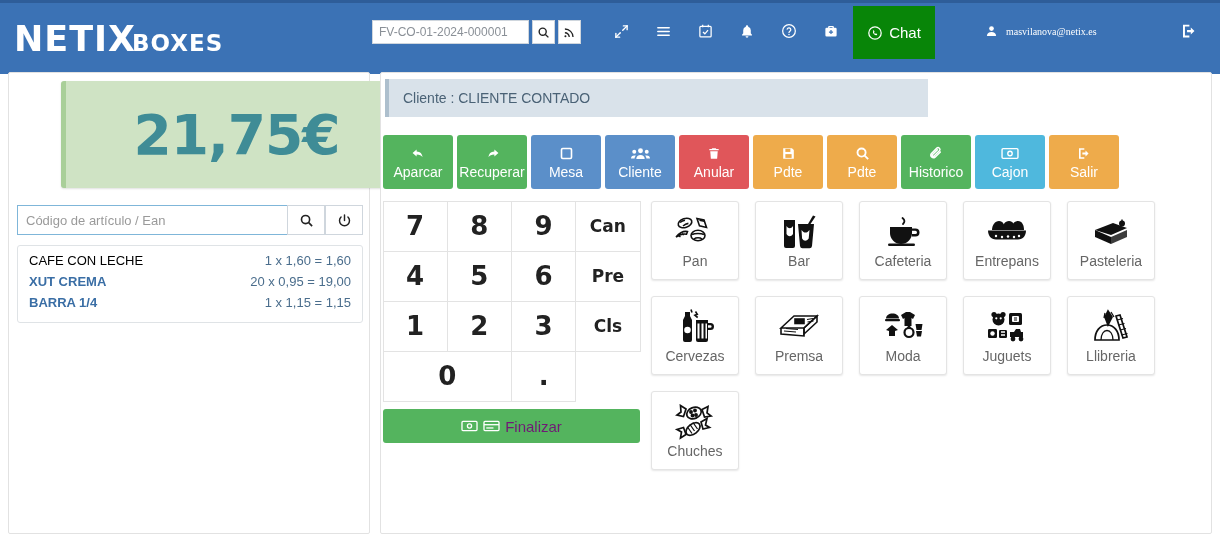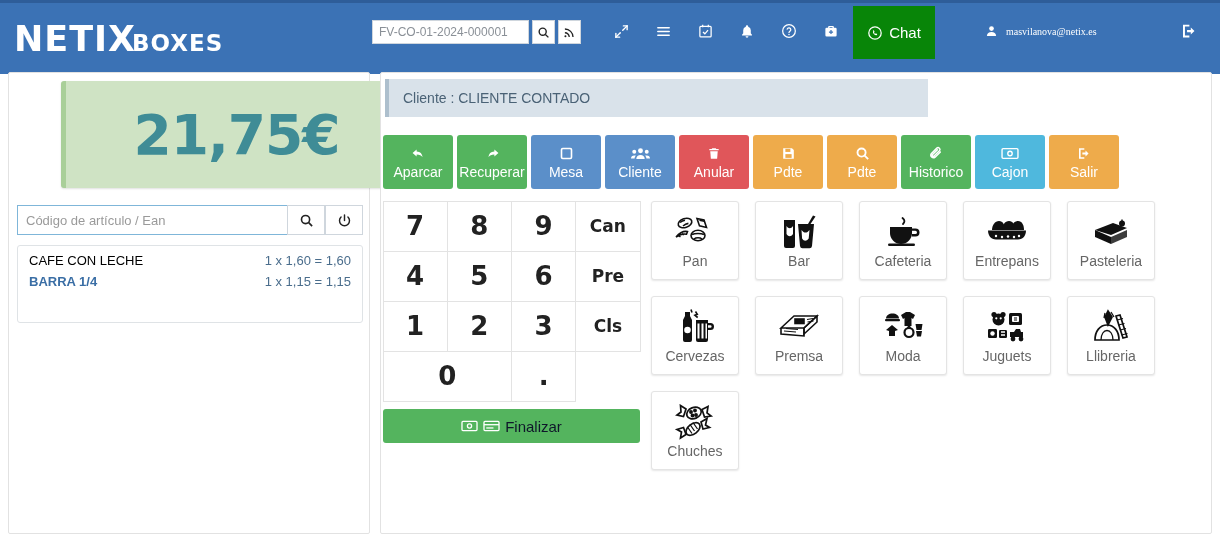--- a/index.html
+++ b/index.html
@@ -196,21 +196,21 @@
     cursor: pointer;
     font-family: "DejaVu Sans", sans-serif;
   }
   .key.word { font-size: 17px; }
   .key.span2 { grid-column: span 2; }
   .key.blank { border: none; background: transparent; cursor: default; }
   .finalizar {
     margin-top: 8px;
     width: 257px; height: 34px;
     background: #54b45e; border: none; border-radius: 3px;
-    color: #0f172a; font-size: 15px;
+    color: #701a75; font-size: 15px;
     display: flex; align-items: center; justify-content: center; gap: 5px;
     cursor: pointer;
     font-family: "Liberation Sans", sans-serif;
   }
 
   
   .cats {
     position: absolute; left: 270px; top: 128px;
     width: 560px;
     display: flex; flex-wrap: wrap;
@@ -360,20 +360,24 @@
         <path d="M12 3v9"></path>
           <path d="M6.5 6.5a8 8 0 1 0 11 0"></path>
       </svg>
     </div>
   </div>
 
   <div class="items-box">
     <div class="item-row">
       <span>CAFE CON LECHE</span>
       <span class="item-calc">1 x 1,60 = 1,60</span>
+    </div>
+    <div class="item-row">
+      <span class="item-name">XUT  CREMA</span>
+      <span class="item-calc">20 x 0,95 = 19,00</span>
     </div>
     <div class="item-row">
       <span class="item-name">BARRA 1/4</span>
       <span class="item-calc">1 x 1,15 = 1,15</span>
     </div>
   </div>
 </div>
 
 <div class="main-panel">
 

